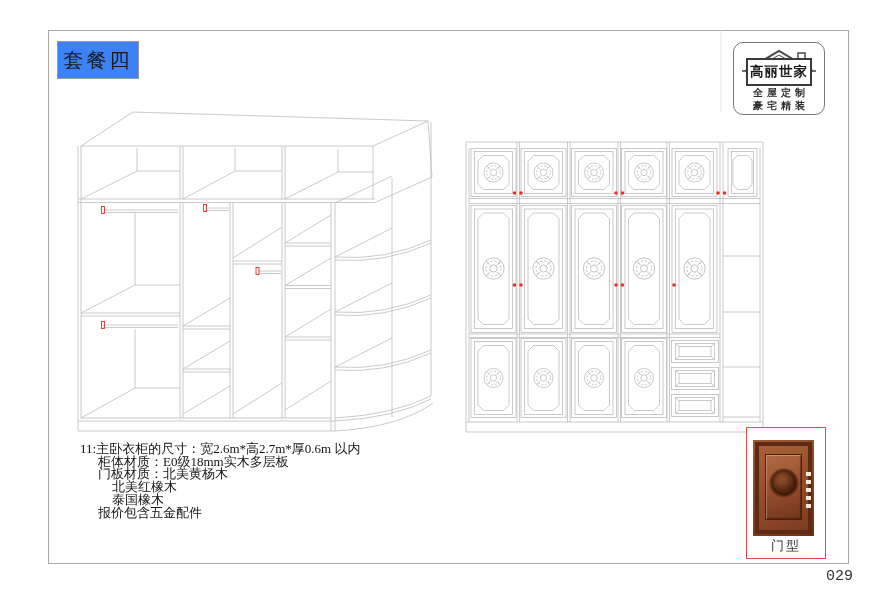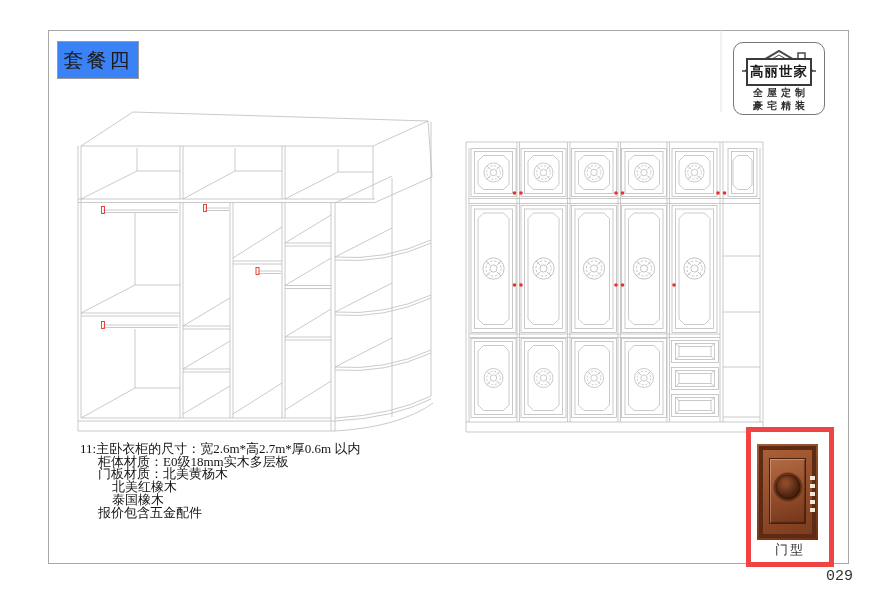--- a/index.html
+++ b/index.html
@@ -13,21 +13,21 @@
   .logo{left:733px;top:42px;width:90px;height:71px;border:1px solid #777;border-radius:10px;background:#fff;}
   .logo svg{position:absolute;left:7px;top:3px;}
   .logo-brand{position:absolute;left:50%;top:15px;transform:translateX(-50%);border:2px solid #3a3a3a;
               padding:3px 2px;font-size:13.5px;font-weight:bold;letter-spacing:1px;color:#1c1c1c;background:#fff;white-space:nowrap;}
   .logo-tag{position:absolute;left:0;width:100%;text-align:center;font-size:10px;font-weight:600;
             letter-spacing:4px;color:#2e2e2e;white-space:nowrap;text-indent:4px;}
   .logo-tag1{top:43px;} .logo-tag2{top:56px;}
   .drawings{left:0;top:0;}
   .specs{left:80px;top:443px;font-size:13px;line-height:12.7px;color:#151515;white-space:nowrap;}
   .ind0{margin-left:0;} .ind1{margin-left:18px;} .ind2{margin-left:32px;}
-  .door-cell{left:746px;top:427px;width:78px;height:130px;border:5px solid #ef4444;background:#fff;}
+  .door-cell{left:746px;top:427px;width:78px;height:130px;border:1px solid #ef4444;background:#fff;}
   .door-photo{position:absolute;left:6px;top:12px;width:61px;height:96px;
               background:linear-gradient(150deg,#a15a33,#6e3014);}
   .dp-frame{position:absolute;inset:2px;border:4px solid #5d2a15;
             background:linear-gradient(155deg,#aa6036,#7d3c1f);}
   .dp-panel{position:absolute;left:6px;right:6px;top:8px;bottom:10px;border:1px solid #47200e;
             background:linear-gradient(165deg,#b26a41 0%,#8a4526 70%,#713619 100%);
             box-shadow:inset 1px 1px 0 rgba(255,255,255,.28), inset -1px -1px 1px rgba(0,0,0,.35);}
   .dp-medal{position:absolute;width:25px;height:25px;left:50%;top:43%;transform:translate(-50%,-50%);
             border-radius:50%;
             background:radial-gradient(circle at 40% 35%, #8a4a28 12%, #53250f 55%, #35140a 100%);

